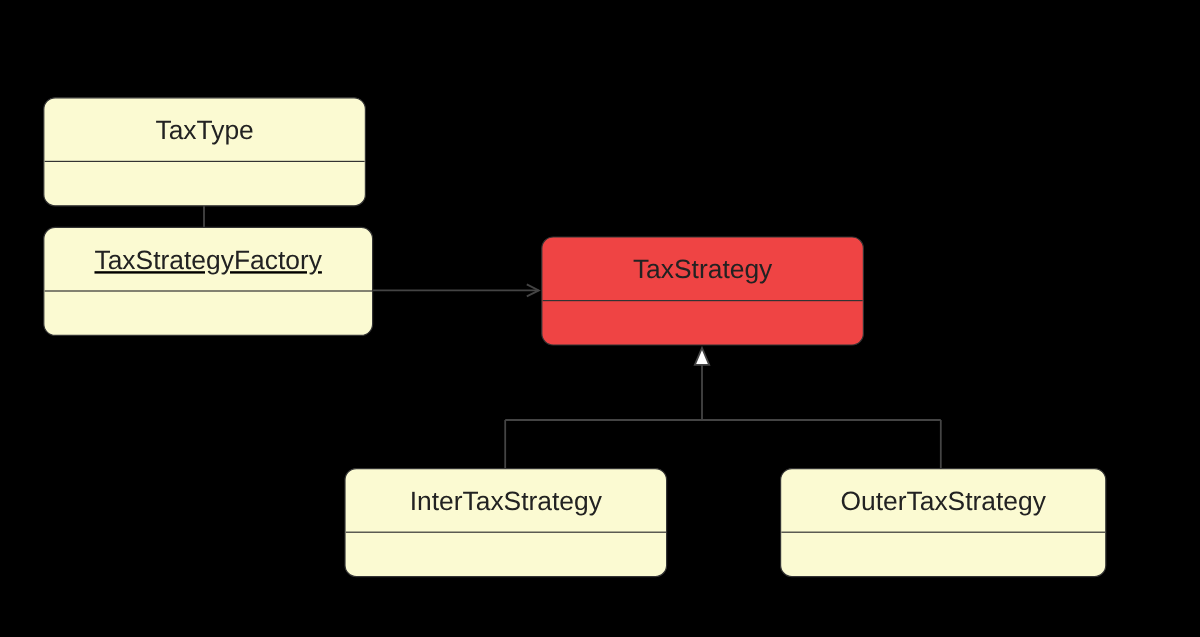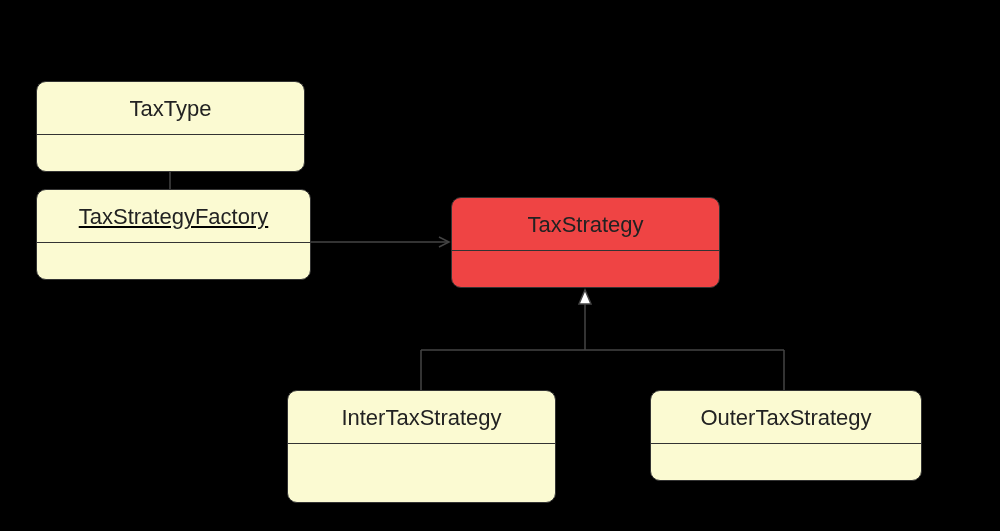--- a/index.html
+++ b/index.html
@@ -76,21 +76,21 @@
 <div class="class-box yellow" style="left:36px; top:189px; width:275px; height:91px;text-decoration:underline;">
   <div class="class-name">TaxStrategyFactory</div>
   <div class="class-body"></div>
 </div>
 
 <div class="class-box green" style="left:451px; top:197px; width:269px; height:91px;">
   <div class="class-name">TaxStrategy</div>
   <div class="class-body"></div>
 </div>
 
-<div class="class-box yellow" style="left:287px; top:390px; width:269px; height:113px;">
+<div class="class-box yellow" style="left:287px; top:390px; width:269px; height:91px;">
   <div class="class-name">InterTaxStrategy</div>
   <div class="class-body"></div>
 </div>
 
 <div class="class-box yellow" style="left:650px; top:390px; width:272px; height:91px;">
   <div class="class-name">OuterTaxStrategy</div>
   <div class="class-body"></div>
 </div>
 
 </body></html>

